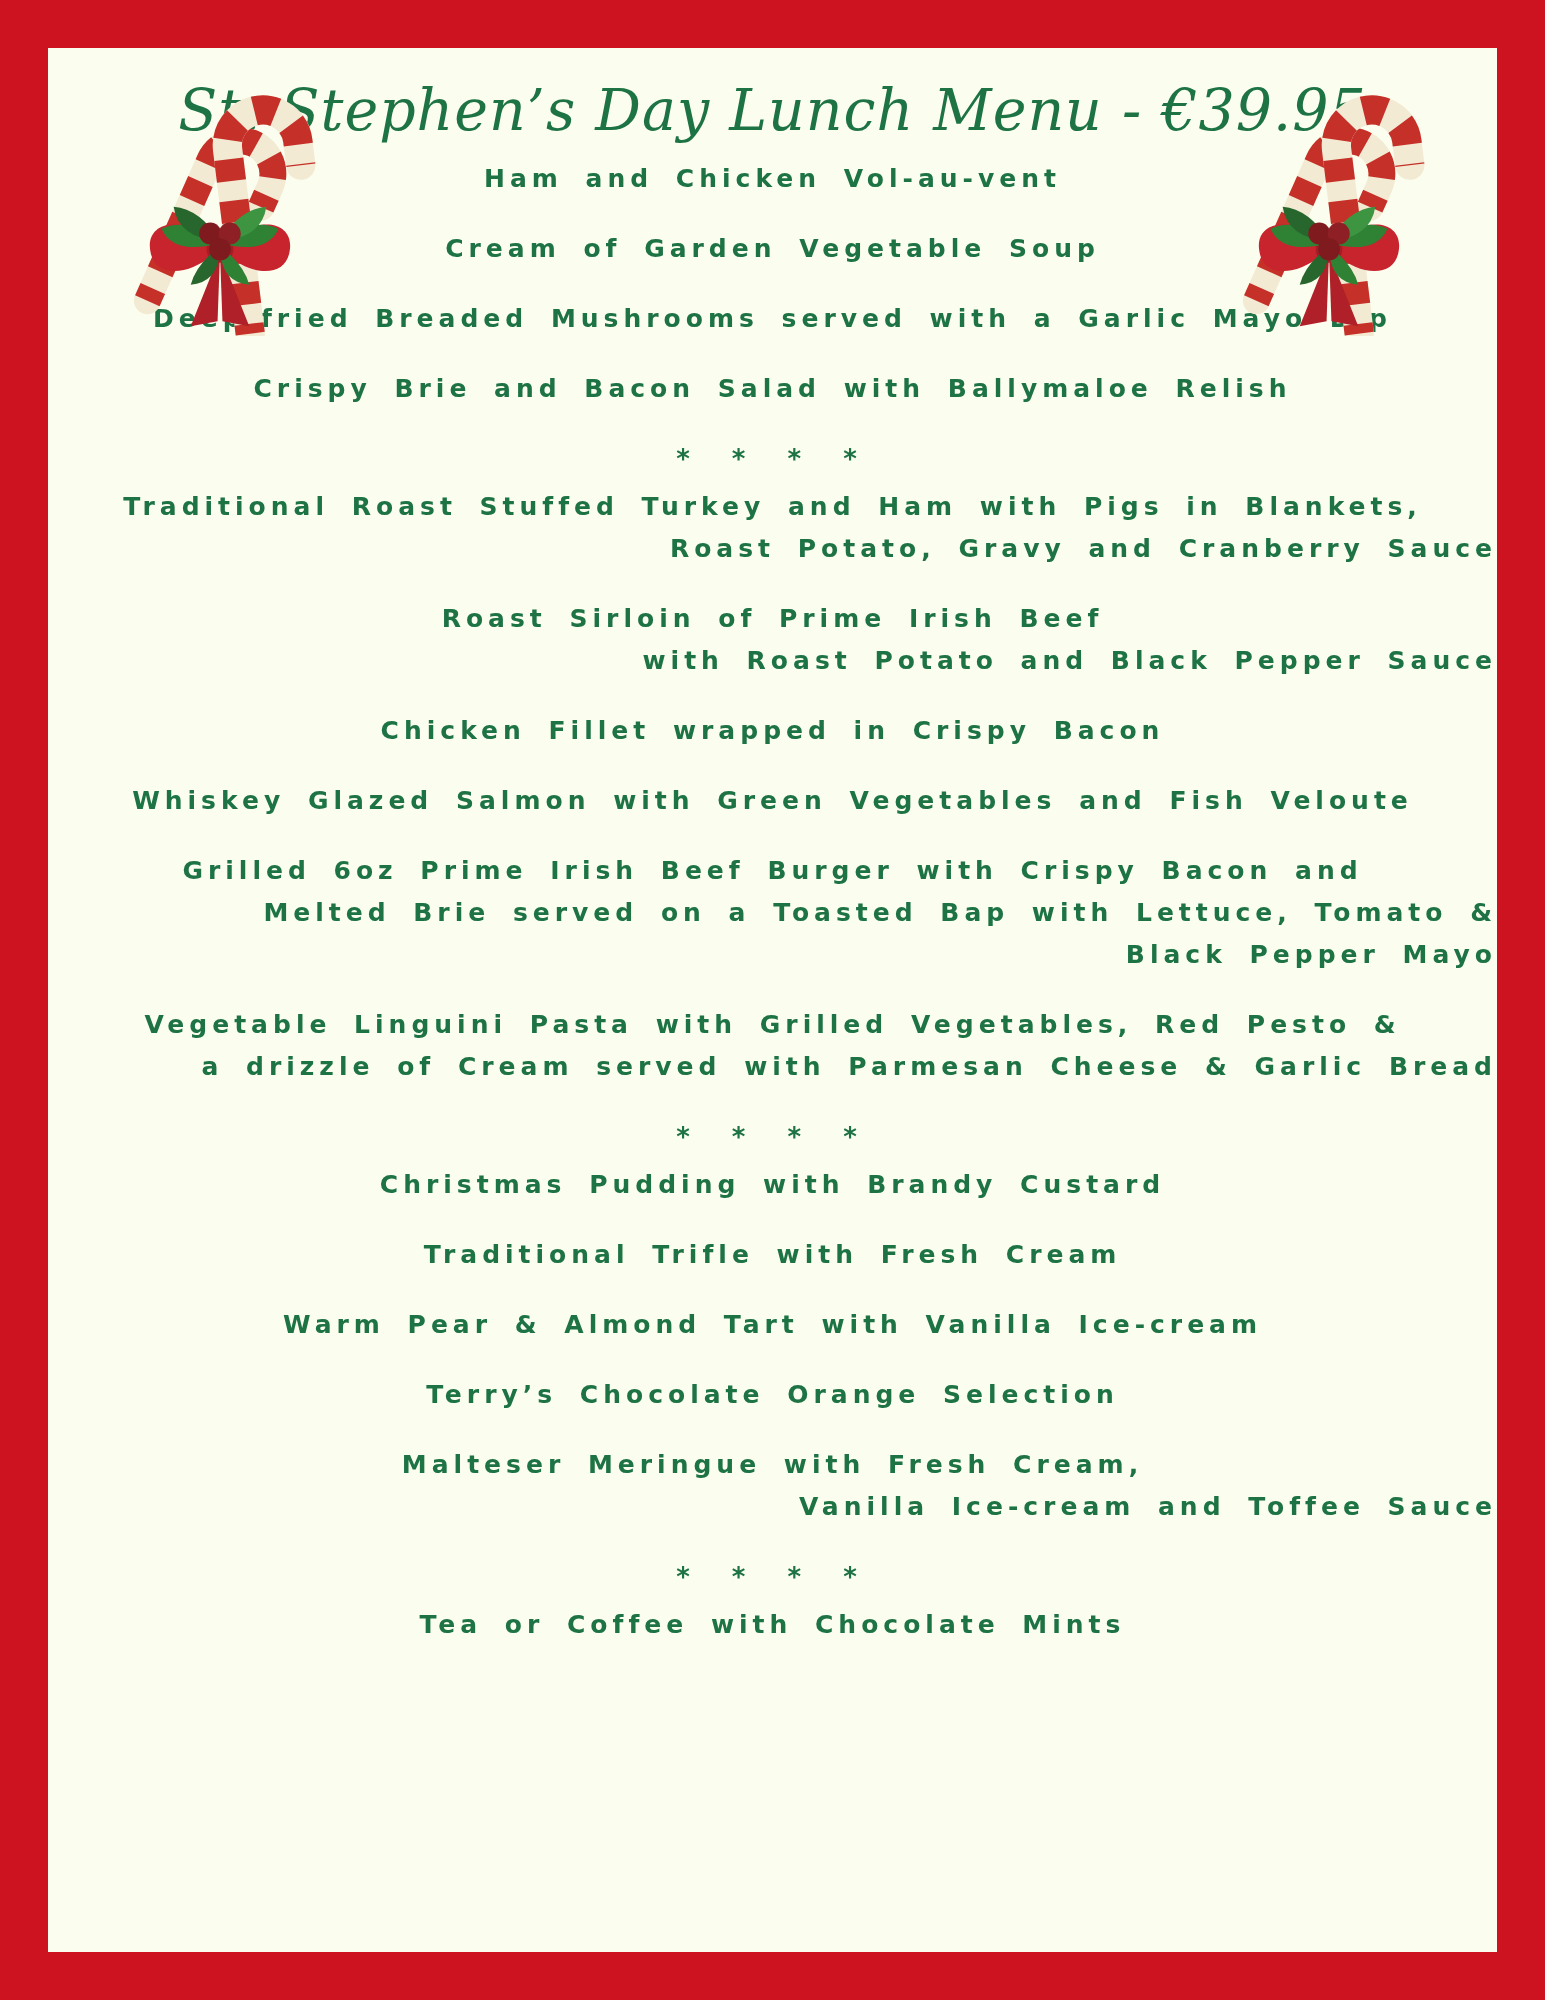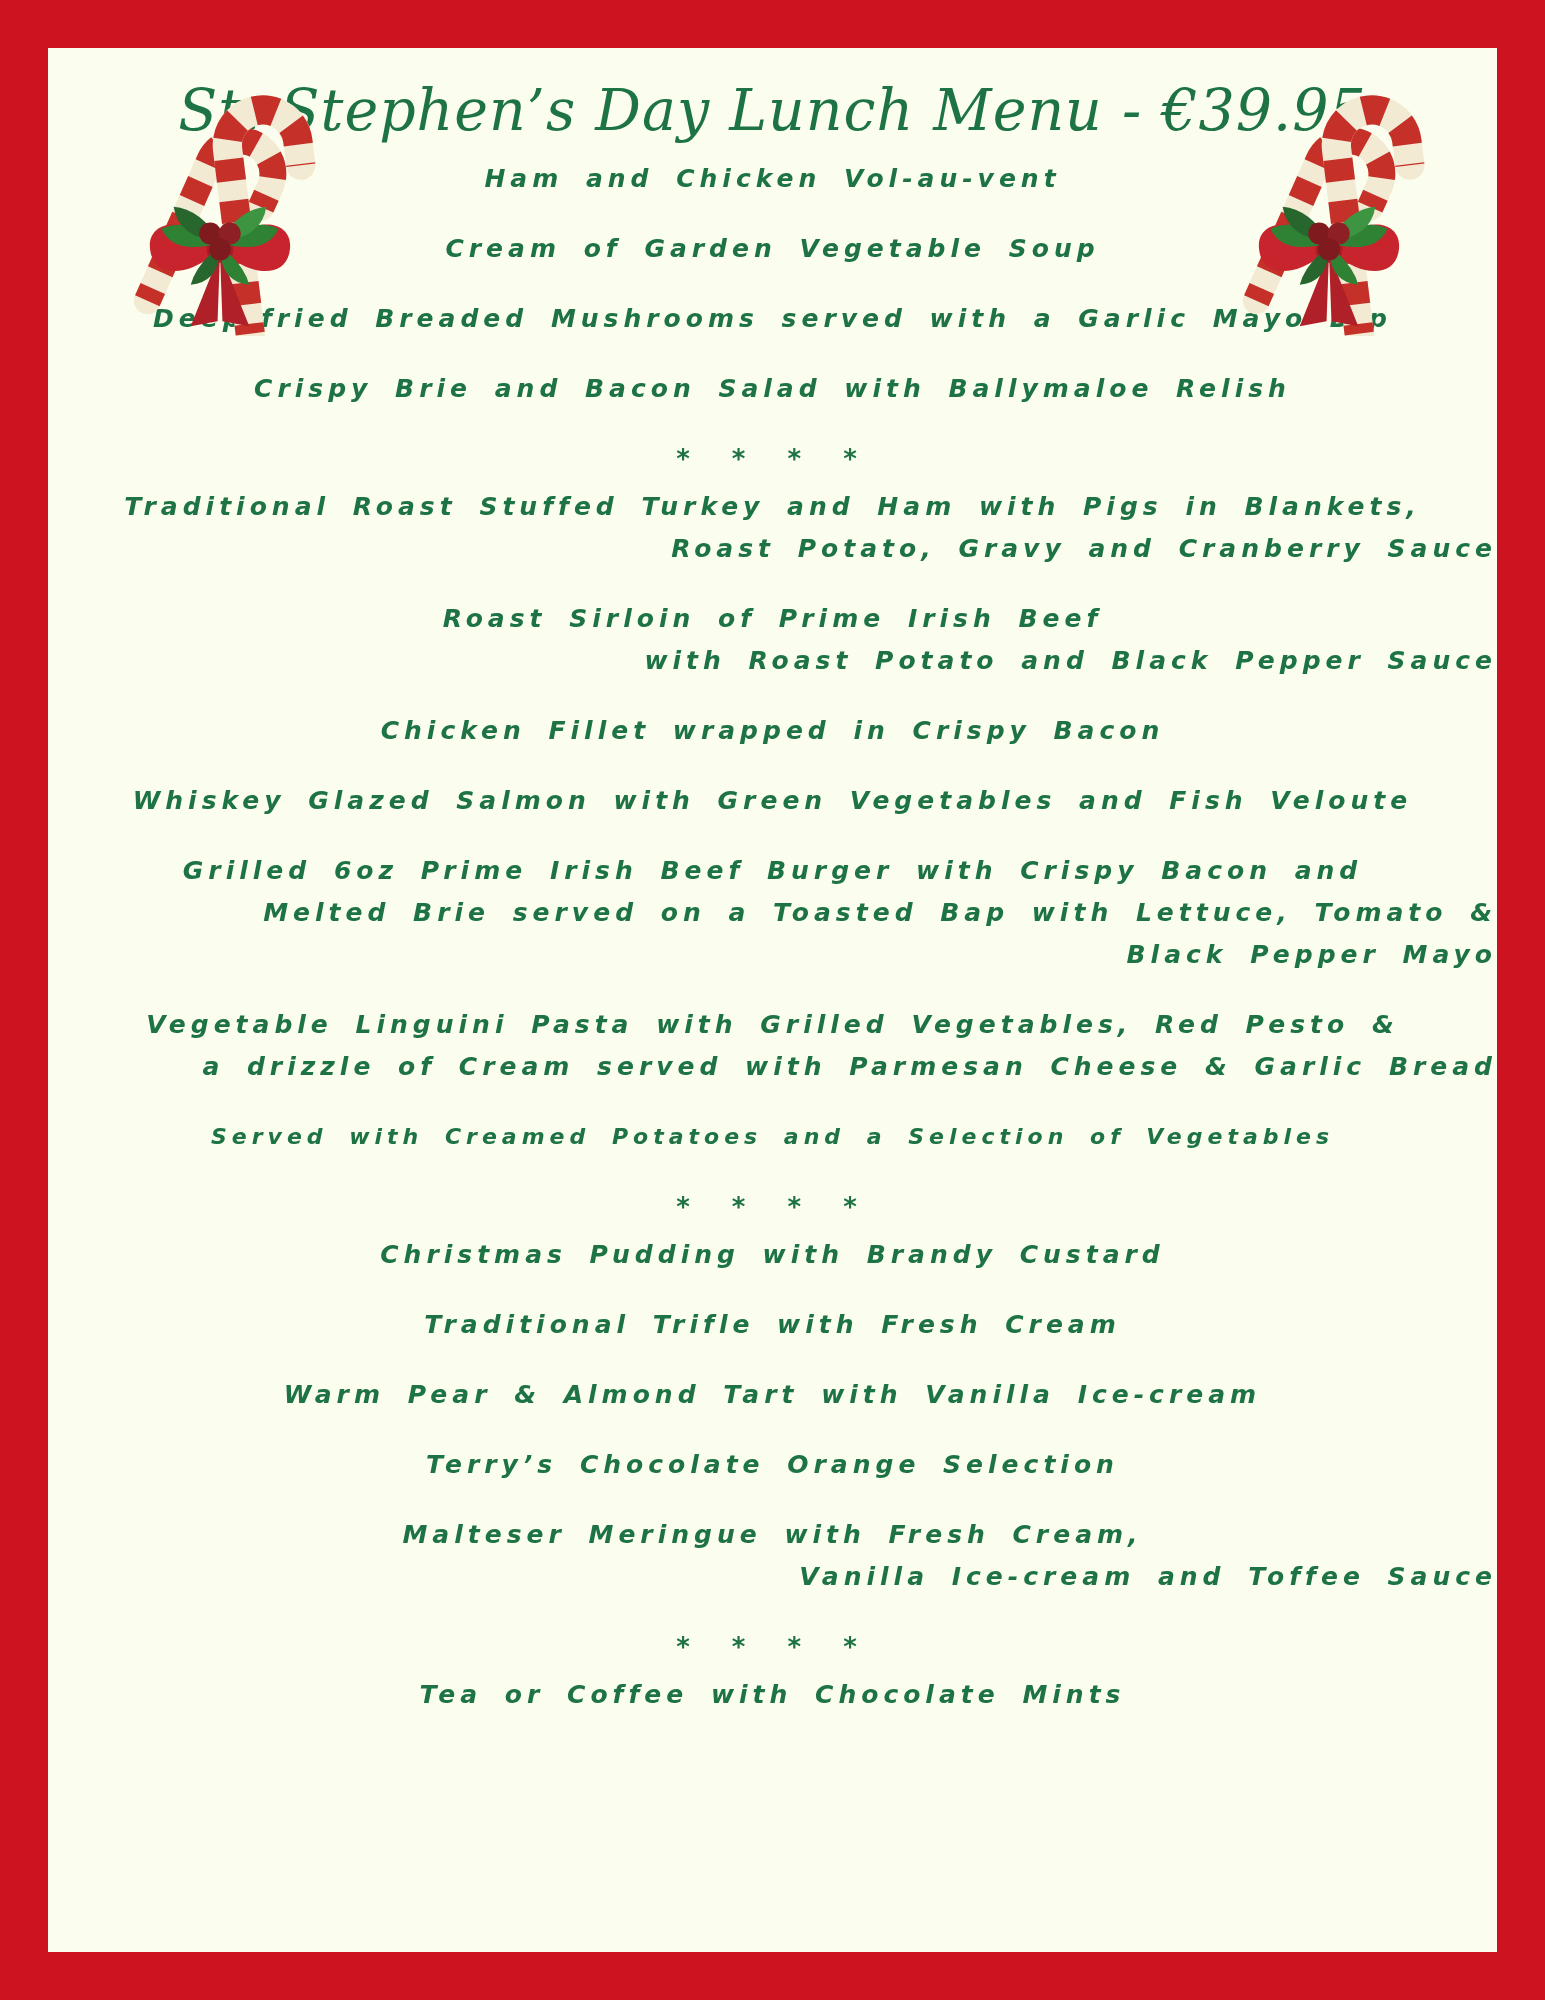--- a/index.html
+++ b/index.html
@@ -28,21 +28,20 @@
     white-space:nowrap;
   }
   .menu{
     margin-top:12px;
     text-align:center;
     color:#1e7345;
   }
   .line{
     line-height:42px;
     font-weight:bold;
-    font-style:italic;
     font-size:25px;
     letter-spacing:5px;
     word-spacing:9px;
     white-space:nowrap;
   }
   .line.item{margin-top:28px;}
   .line.cont{margin-top:0;text-align:right;}
   .line.small{margin-top:28px;font-size:22px;letter-spacing:5px;}
   .line.stars{
     margin-top:28px;
@@ -110,21 +109,20 @@
     <div class="line cont">Roast Potato, Gravy and Cranberry Sauce</div>
     <div class="line item">Roast Sirloin of Prime Irish Beef</div>
     <div class="line cont">with Roast Potato and Black Pepper Sauce</div>
     <div class="line item">Chicken Fillet wrapped in Crispy Bacon</div>
     <div class="line item">Whiskey Glazed Salmon with Green Vegetables and Fish Veloute</div>
     <div class="line item">Grilled 6oz Prime Irish Beef Burger with Crispy Bacon and</div>
     <div class="line cont">Melted Brie served on a Toasted Bap with Lettuce, Tomato &amp;</div>
     <div class="line cont">Black Pepper Mayo</div>
     <div class="line item">Vegetable Linguini Pasta with Grilled Vegetables, Red Pesto &amp;</div>
     <div class="line cont">a drizzle of Cream served with Parmesan Cheese &amp; Garlic Bread</div>
-    <div class="line small">Served with Creamed Potatoes and a Selection of Vegetables</div>
     <div class="line stars">* * * *</div>
     <div class="line item">Christmas Pudding with Brandy Custard</div>
     <div class="line item">Traditional Trifle with Fresh Cream</div>
     <div class="line item">Warm Pear &amp; Almond Tart with Vanilla Ice-cream</div>
     <div class="line item">Terry’s Chocolate Orange Selection</div>
     <div class="line item">Malteser Meringue with Fresh Cream,</div>
     <div class="line cont">Vanilla Ice-cream and Toffee Sauce</div>
     <div class="line stars">* * * *</div>
     <div class="line item">Tea or Coffee with Chocolate Mints</div>
   </div>

